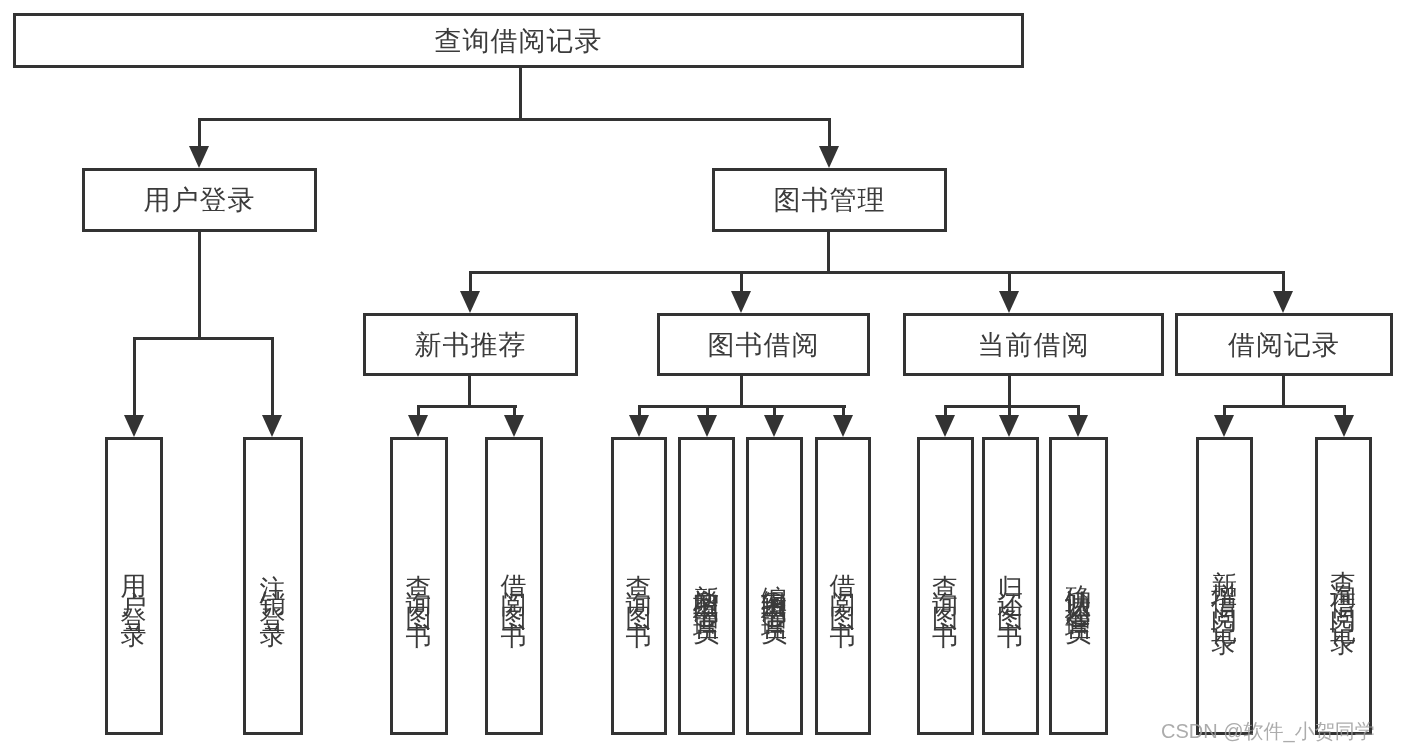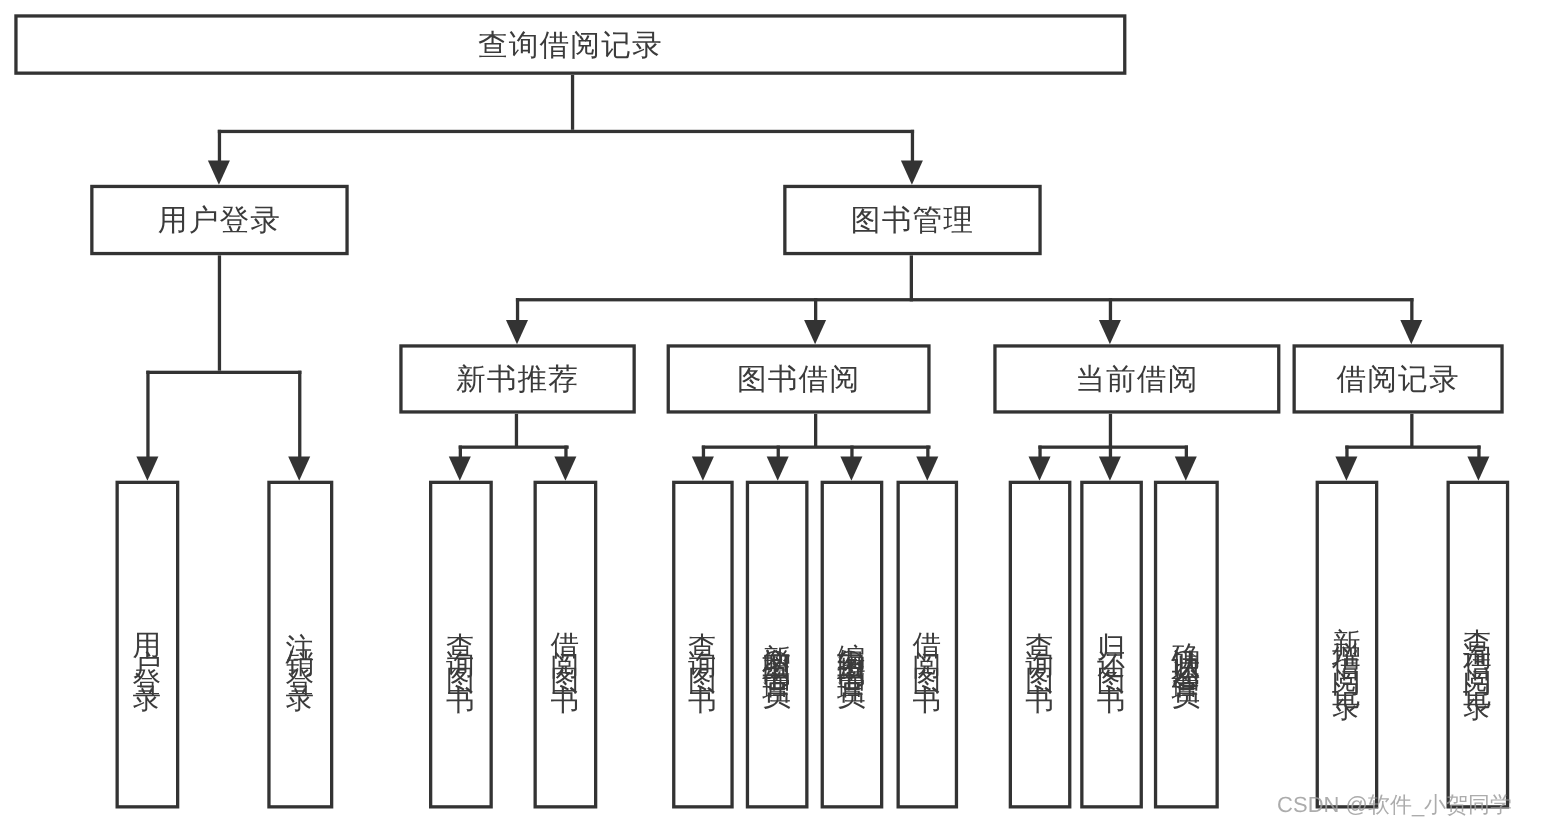--- a/index.html
+++ b/index.html
@@ -128,27 +128,27 @@
   <div class="box lvl2 hdr" style="left:82px;width:235px">
     <span>用户登录</span>
   </div>
   <div class="box lvl3 hdr" style="left:363px;width:215px">
     <span>新书推荐</span>
   </div>
 
   <div class="box lvl2 hdr" style="left:712px;width:235px">
     <span>图书管理</span>
   </div>
-  <div class="box lvl3 hdr" style="left:606px;width:240px">
+  <div class="box lvl3 hdr" style="left:657px;width:213px">
     <span>图书借阅</span>
   </div>
   <div class="box lvl3 hdr" style="left:903px;width:261px">
     <span>当前借阅</span>
   </div>
-  <div class="box lvl3 hdr" style="left:1175px;width:192px">
+  <div class="box lvl3 hdr" style="left:1175px;width:218px">
     <span>借阅记录</span>
   </div>
 
   <div class="box leaf" style="left:105px;width:58px">
     <span class="vtext ls-4">用户登录</span>
   </div>
   <div class="box leaf" style="left:243px;width:60px">
     <span class="vtext ls-4">注销登录</span>
   </div>
 

